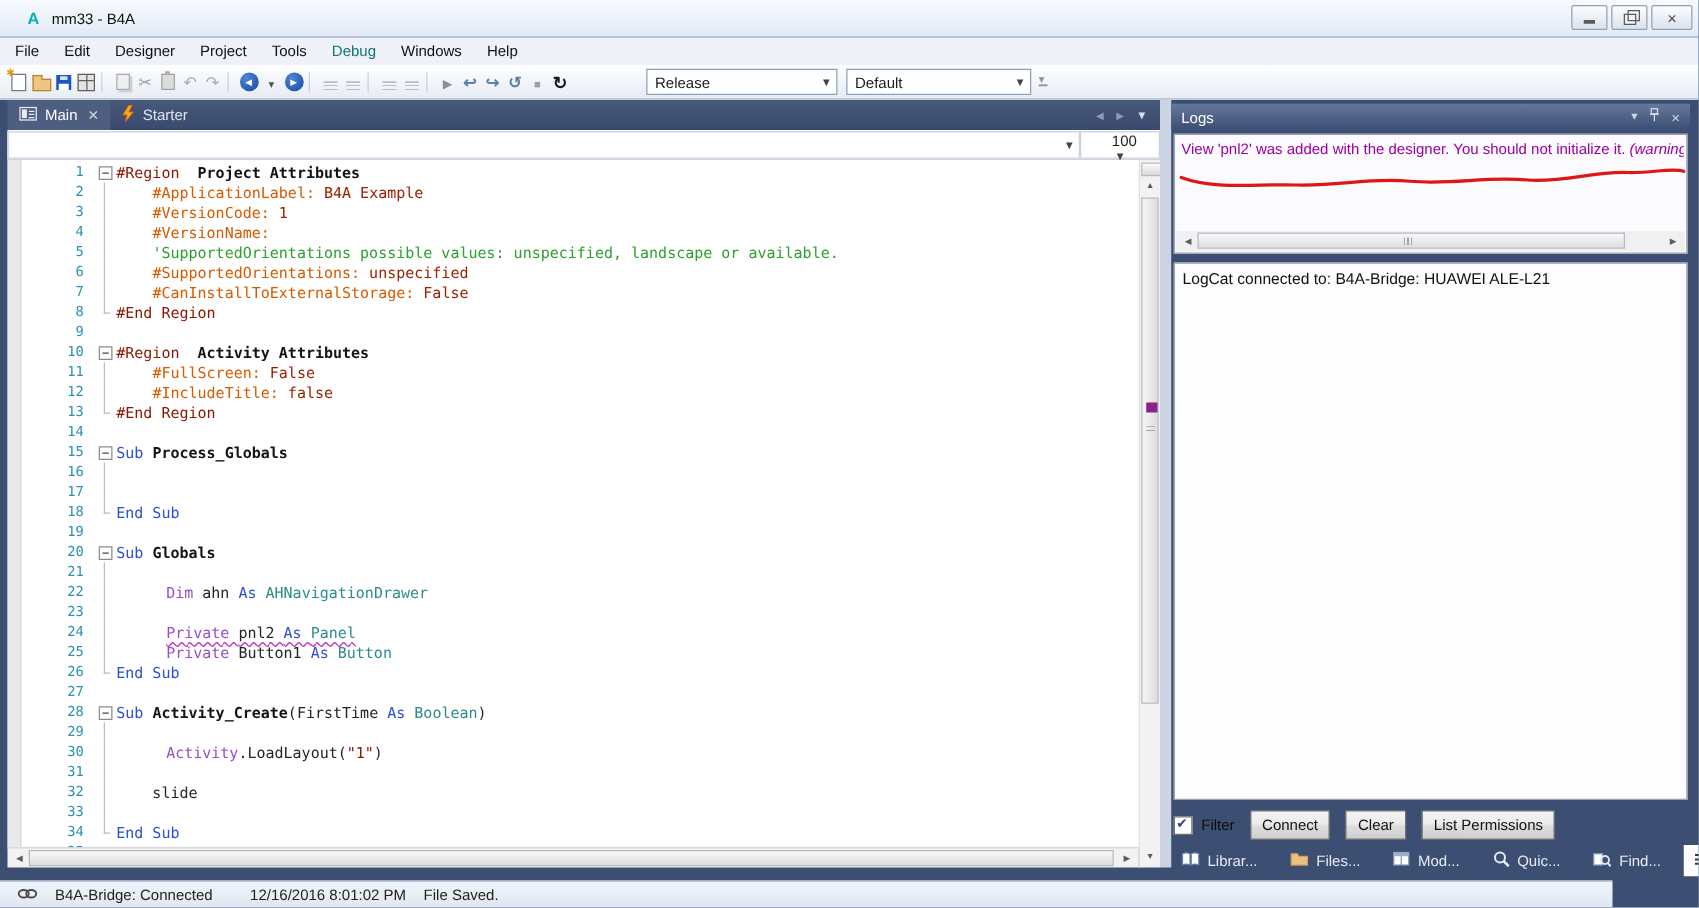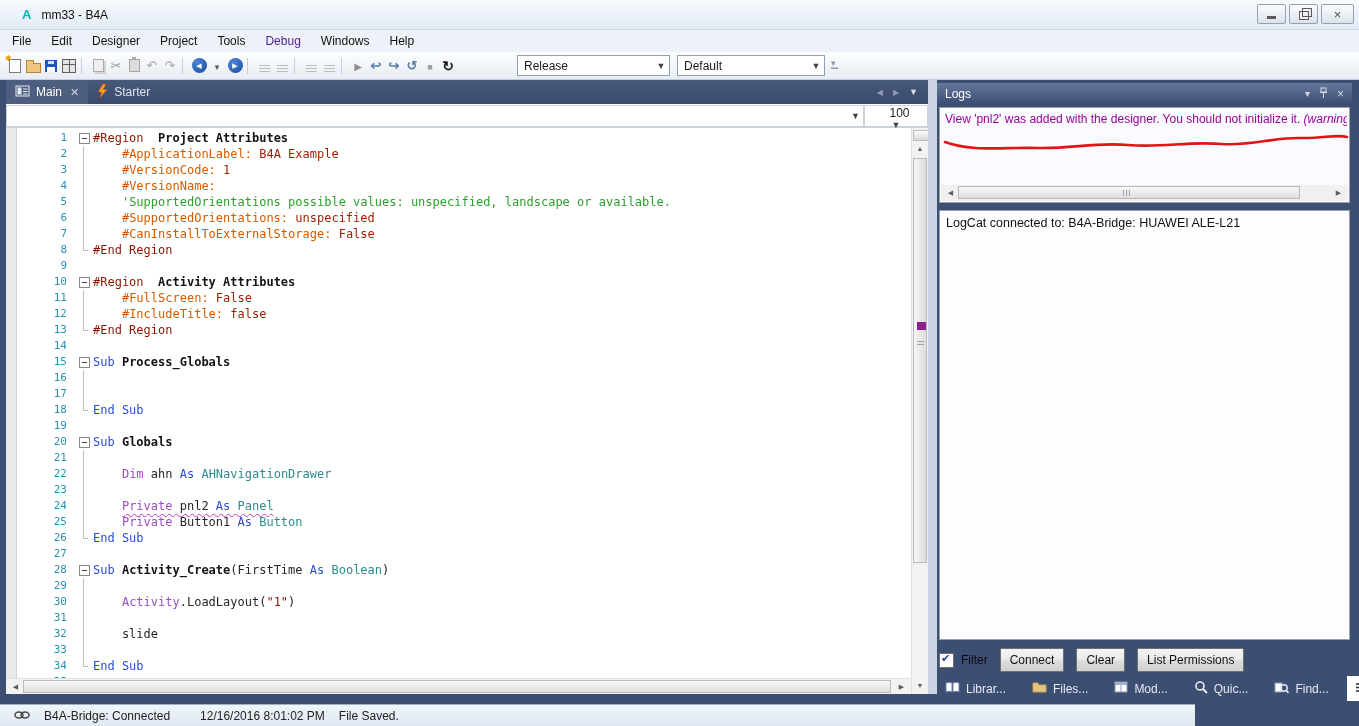--- a/index.html
+++ b/index.html
@@ -17,21 +17,21 @@
     background:linear-gradient(#fdfdfe,#dbe2ec);display:flex;align-items:center;
     justify-content:center;color:#4a4a4a;font-size:11px;line-height:1;}
   .win-btn.close{width:31px;}
   .glyph-min{width:9px;height:3px;background:#5a5a5a;margin-top:7px;}
   .glyph-restore{position:relative;width:8px;height:7px;border:1px solid #5a5a5a;margin-top:3px;background:#eef2f7;}
   .glyph-restore::before{content:"";position:absolute;left:2px;top:-4px;width:8px;height:7px;border:1px solid #5a5a5a;}
   
   .menubar{position:absolute;left:0;top:30px;width:1359px;height:22px;
     background:#eef1f8;display:flex;align-items:center;padding-left:2px;box-sizing:border-box;}
   .menu-item{padding:3px 10px;color:#111;}
-  .menu-item.disabled{color:#4c1d95;}
+  .menu-item.disabled{color:#0f766e;}
   
   .toolbar{position:absolute;left:0;top:52px;width:1359px;height:28px;
     background:linear-gradient(#fdfeff,#e7ecf4);border-bottom:1px solid #c5cede;
     display:flex;align-items:center;padding-left:6px;box-sizing:border-box;}
   .tb{width:18px;height:20px;display:flex;align-items:center;justify-content:center;flex:none;}
   .tb-sep{width:7px;height:16px;border-left:1px solid #c9cfda;margin-left:3px;flex:none;}
   .i-new{width:10px;height:12px;background:#fff;border:1px solid #7a7a7a;position:relative;}
   .i-new::after{content:"✱";position:absolute;left:-5px;top:-6px;color:#e89b00;font-size:8px;}
   .i-open{width:13px;height:8px;background:#eec583;border:1px solid #b5852f;position:relative;margin-top:4px;}
   .i-open::before{content:"";position:absolute;left:-1px;top:-4px;width:6px;height:3px;background:#eec583;border:1px solid #b5852f;border-bottom:none;}
@@ -95,21 +95,21 @@
   .fold.start::after{content:"";position:absolute;left:6px;top:8px;width:5px;height:1px;background:#444;}
   .fold.mid::before{content:"";position:absolute;left:7px;top:0;bottom:0;width:1px;background:#bdbdbd;}
   .fold.end::before{content:"";position:absolute;left:7px;top:0;width:1px;height:9px;background:#bdbdbd;}
   .fold.end::after{content:"";position:absolute;left:7px;top:8px;width:5px;height:1px;background:#bdbdbd;}
   .code{white-space:pre;}
   .c-region{color:#8b1500;}
   .c-attr{color:#d45b00;}
   .c-value{color:#9b2100;}
   .c-comment{color:#2da02d;}
   .c-kw{color:#2a4fd6;}
-  .c-kwp{color:#9a4dc8;}
+  .c-kwp{color:#9a4dc8;margin-left:11px;}
   .c-type{color:#2e8b8b;}
   .c-str{color:#8b1500;}
   .c-bold{color:#141414;font-weight:bold;}
   .c-plain{color:#262626;}
   .squig{text-decoration:underline;text-decoration-style:wavy;text-decoration-color:#c03cc0;text-decoration-thickness:1px;text-underline-offset:3px;}
   
   .vscroll{position:absolute;right:0;top:48px;width:17px;height:566px;background:#f2f2f2;border-left:1px solid #e0e0e0;box-sizing:border-box;}
   .vs-split{position:absolute;left:1px;top:2px;width:14px;height:9px;background:linear-gradient(#fbfbfb,#d9d9d9);border:1px solid #b7bcc4;}
   .vs-arrow{position:absolute;left:0;width:16px;height:15px;display:flex;align-items:center;justify-content:center;color:#5c5c5c;font-size:7px;}
   .vs-up{top:13px;} .vs-down{bottom:1px;}
@@ -143,21 +143,21 @@
   .filter-row{position:absolute;left:2px;top:562px;width:411px;height:30px;display:flex;align-items:center;gap:12px;}
   .checkbox{width:13px;height:13px;background:#fff;border:1px solid #707070;position:relative;flex:none;}
   .checkbox::after{content:"✔";position:absolute;left:1px;top:-2px;color:#2b3f8e;font-size:11px;}
   .filter-row .lbl{color:#0b0b0b;}
   .btn{height:22px;padding:0 9px;border:1px solid #707070;border-radius:1px;color:#111;
      background:linear-gradient(#f4f4f4,#ebebeb 45%,#dcdcdc 55%,#cfcfcf);display:flex;align-items:center;font-size:12px;text-align:center;}
   .bottom-tabs{position:absolute;left:0;top:593px;width:100%;height:25px;display:flex;align-items:stretch;}
   .btab{display:flex;align-items:center;gap:6px;padding:0 8px;color:#e6ebf4;margin-right:10px;}
   .btab.active{background:#fff;color:#000;margin-right:0;}
   
-  .statusbar{position:absolute;left:0;top:704px;width:1195px;height:22px;
+  .statusbar{position:absolute;left:0;top:704px;width:1290px;height:22px;
      background:linear-gradient(#f1f5fb,#dfe7f1);border-top:1px solid #9fb0c4;
      display:flex;align-items:center;padding-left:14px;box-sizing:border-box;color:#222;}
   .statusbar .s1{margin-left:14px;} .statusbar .s2{margin-left:30px;} .statusbar .s3{margin-left:14px;}
 </style>
 </head>
 <body>
 
 <div id="app">
 
   <div class="titlebar">

